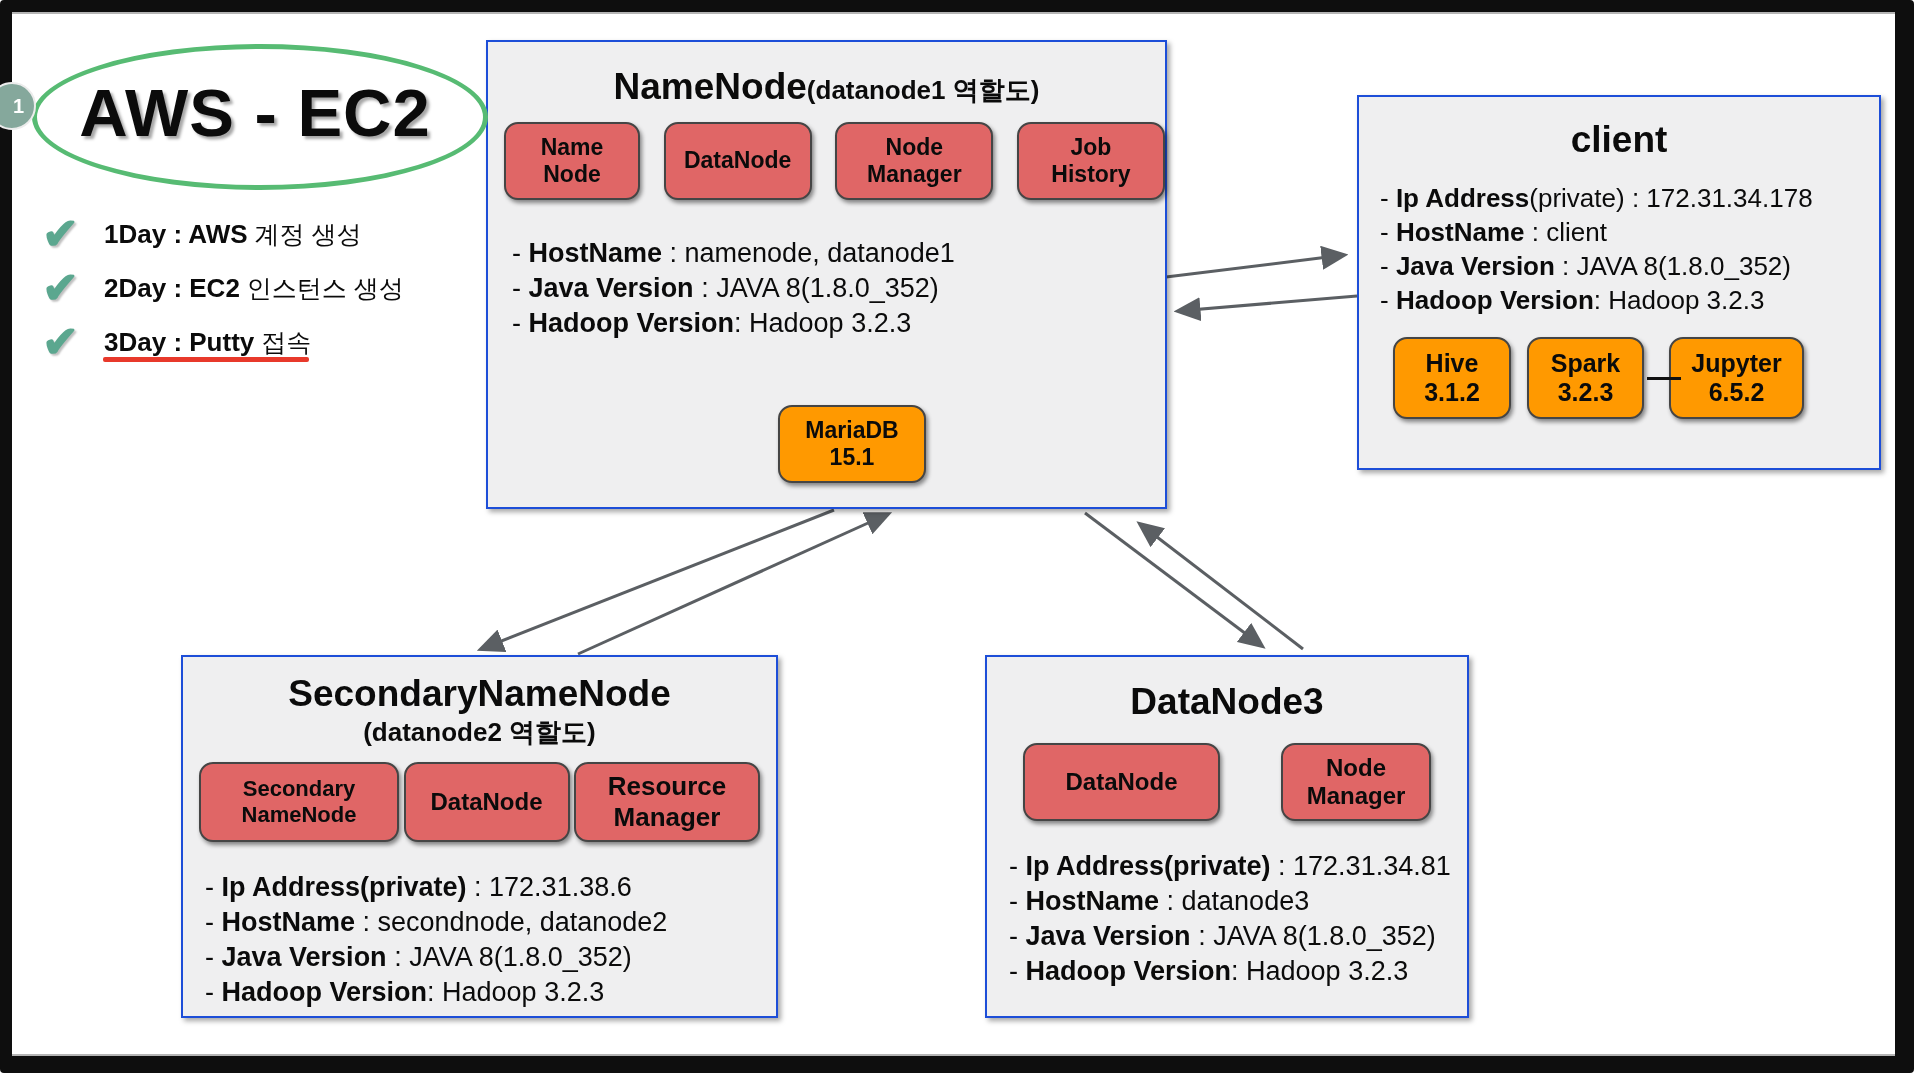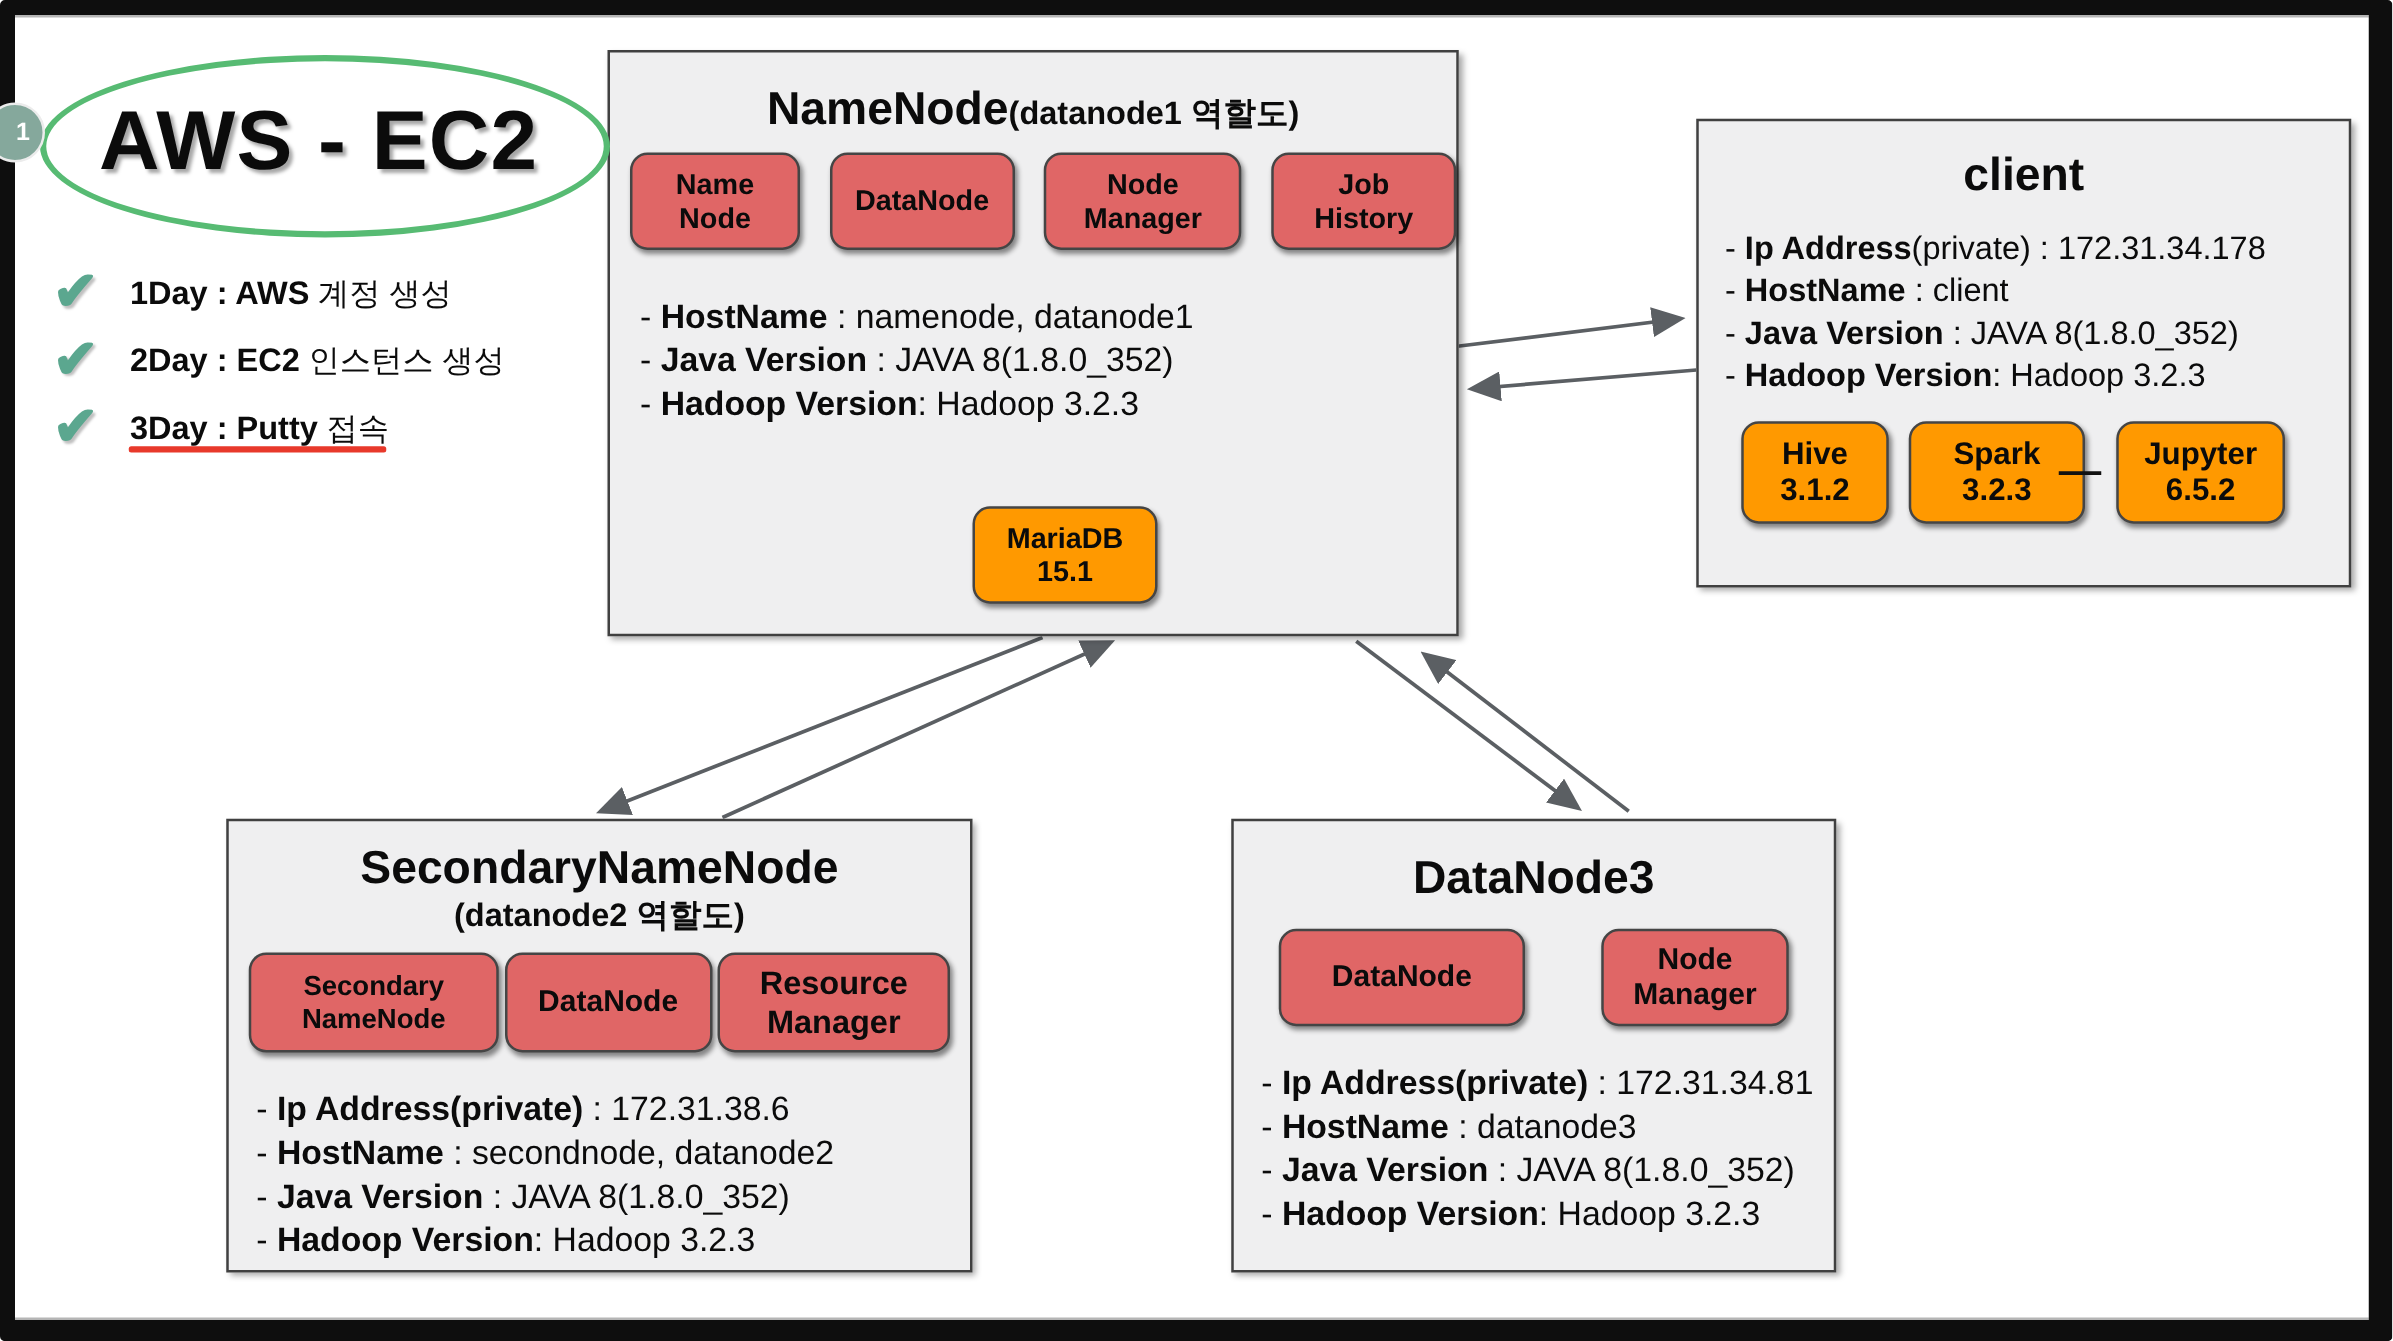--- a/index.html
+++ b/index.html
@@ -39,21 +39,21 @@
     text-shadow:2px 2px 2px rgba(0,0,0,.25);
   }
   .check-text{font-size:25px;}
   .check-text b{font-size:26px;}
   .red-underline{
     position:absolute; left:103px; top:357px; width:206px; height:5px;
     background:#e8392b; border-radius:2px; z-index:10;
   }
   
   .node-box{
-    position:absolute; background:#efeff0; border:2px solid #404040; z-index:5;
+    position:absolute; background:#efeff0; border:2px solid #1d4ed8; z-index:5;
     box-shadow:3px 3px 5px rgba(0,0,0,.35); box-sizing:border-box;
   }
   .node-title{ text-align:center; font-weight:bold; }
   .t-big{font-size:37px;}
   .t-small{font-size:26px;}
   .chip-row{display:flex; align-items:stretch; box-sizing:border-box;}
   .chip{
     display:flex; align-items:center; justify-content:center; text-align:center;
     font-weight:bold; white-space:pre-line; line-height:1.18; box-sizing:border-box;
     border:2px solid #454545; border-radius:14px;
@@ -72,21 +72,21 @@
   #box-namenode .chip:nth-child(3){width:158px;}
   #box-namenode .chip:nth-child(4){width:148px;}
   #box-namenode .details{margin:36px 0 0 24px;}
   .mariadb{position:absolute; left:290px; top:363px; width:150px; height:77px; font-size:23px;}
   
   #box-client{left:1357px; top:95px; width:524px; height:375px; padding-top:22px;}
   #box-client .details{margin:20px 0 0 21px; font-size:26px; line-height:34px;}
   #box-client .chip-row{margin-top:20px; padding-left:34px; position:relative;}
   #box-client .chip{height:82px; font-size:25px;}
   #box-client .chip:nth-of-type(1){width:118px;}
-  #box-client .chip:nth-of-type(2){width:141px; margin-left:16px;}
+  #box-client .chip:nth-of-type(2){width:117px; margin-left:16px;}
   #box-client .chip:nth-of-type(3){width:135px; margin-left:25px;}
   .app-connector{
     position:absolute; left:288px; top:40px; width:34px; height:3px; background:#111;
   }
   
   #box-secondary{left:165px; top:655px; width:597px; height:363px; padding-top:16px;margin-left:16px;}
   #box-secondary .chip-row{margin-top:12px; padding:0 16px; justify-content:space-between;}
   #box-secondary .chip{height:80px;}
   #box-secondary .chip:nth-child(1){width:200px; font-size:22px;}
   #box-secondary .chip:nth-child(2){width:166px; font-size:24px;}

